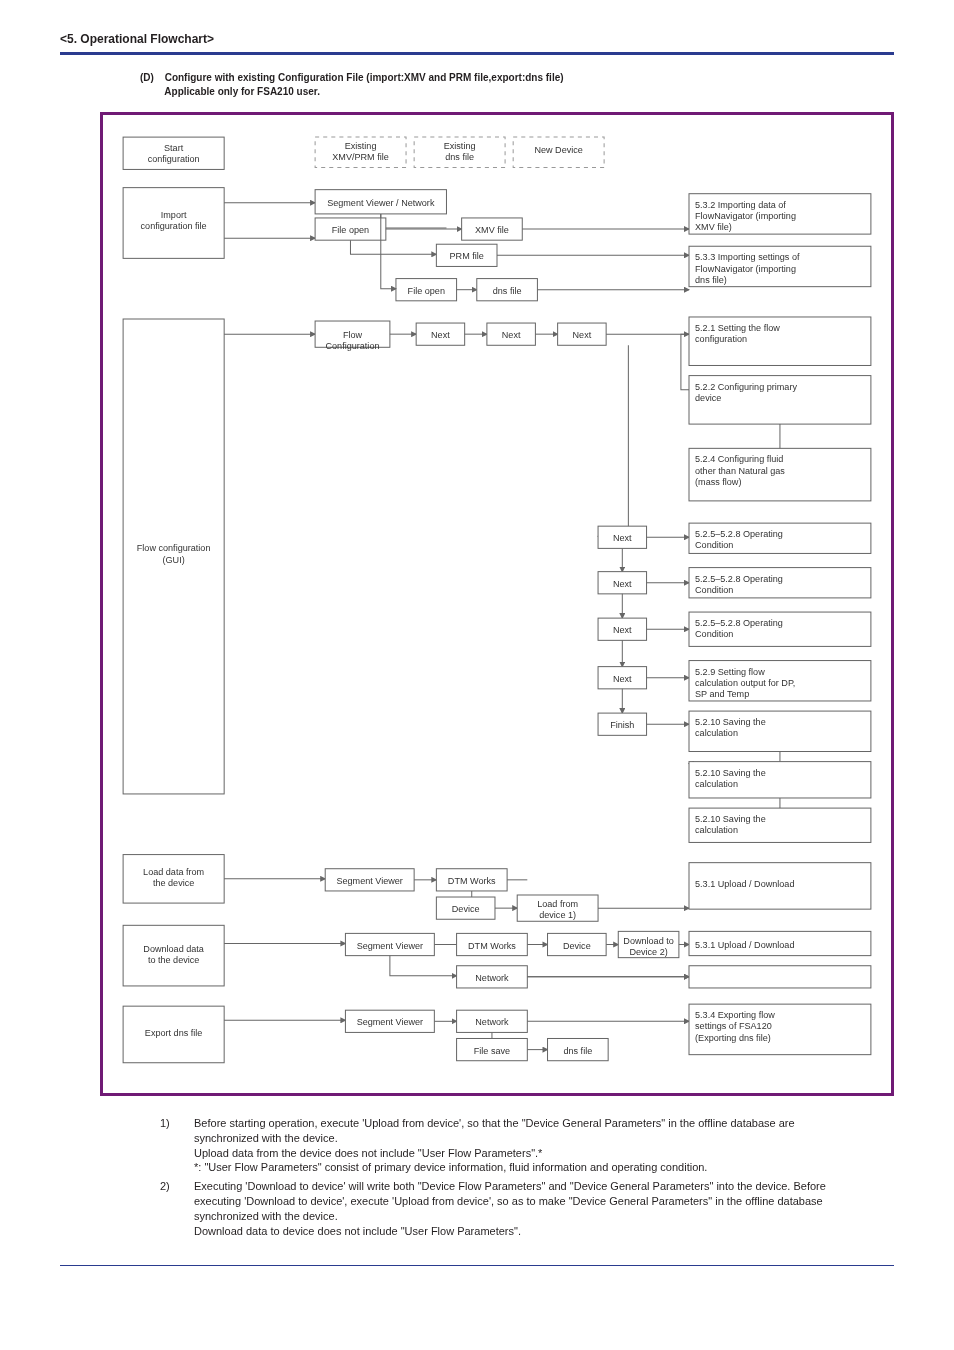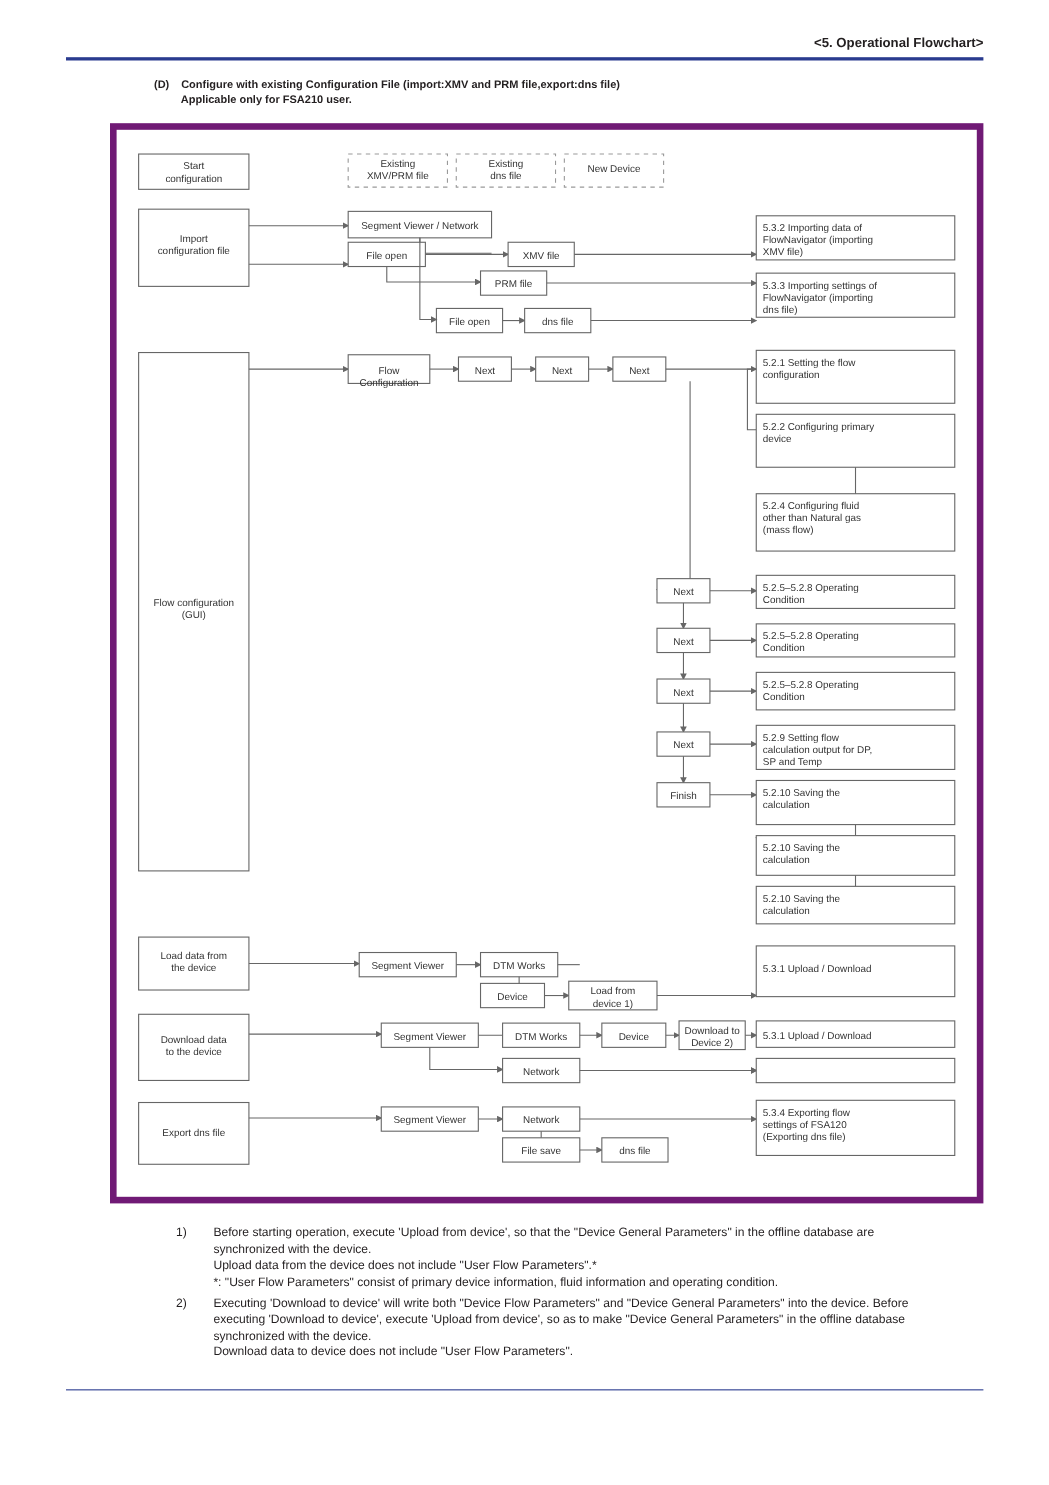--- a/index.html
+++ b/index.html
@@ -7,39 +7,39 @@
     background: #fff;
     font-family: Arial, Helvetica, sans-serif;
     font-size: 12px;
     color: #231f20;
     width: 954px;
     min-height: 1350px;
     padding: 32px 60px 40px 60px;
   }
   .header-bar {
     display: flex;
-    justify-content: flex-end;
+    justify-content: flex-start;
     padding: 0 0 6px 0;
   }
   .blue-rule {
     height: 3px;
     background: #2a3b8f;
     margin-bottom: 16px;
   }
   .section-title {
     margin-left: 80px;
     margin-bottom: 14px;
     font-weight: 700;
     font-size: 10px;
     line-height: 1.35;
   }
   .section-title .lead { display: inline-block; margin-right: 8px; }
   .chart-area {
     margin-left: 40px;
-    border: 6px solid #701a75;
+    border: 3px solid #701a75;
     padding: 12px 10px 14px 10px;
     font-size: 9px;
     position: relative;
   }
   .chart-inner { width: 100%; height: auto; }
   .footnotes {
     margin: 20px 60px 0 100px;
     font-size: 11px;
     line-height: 1.35;
   }

